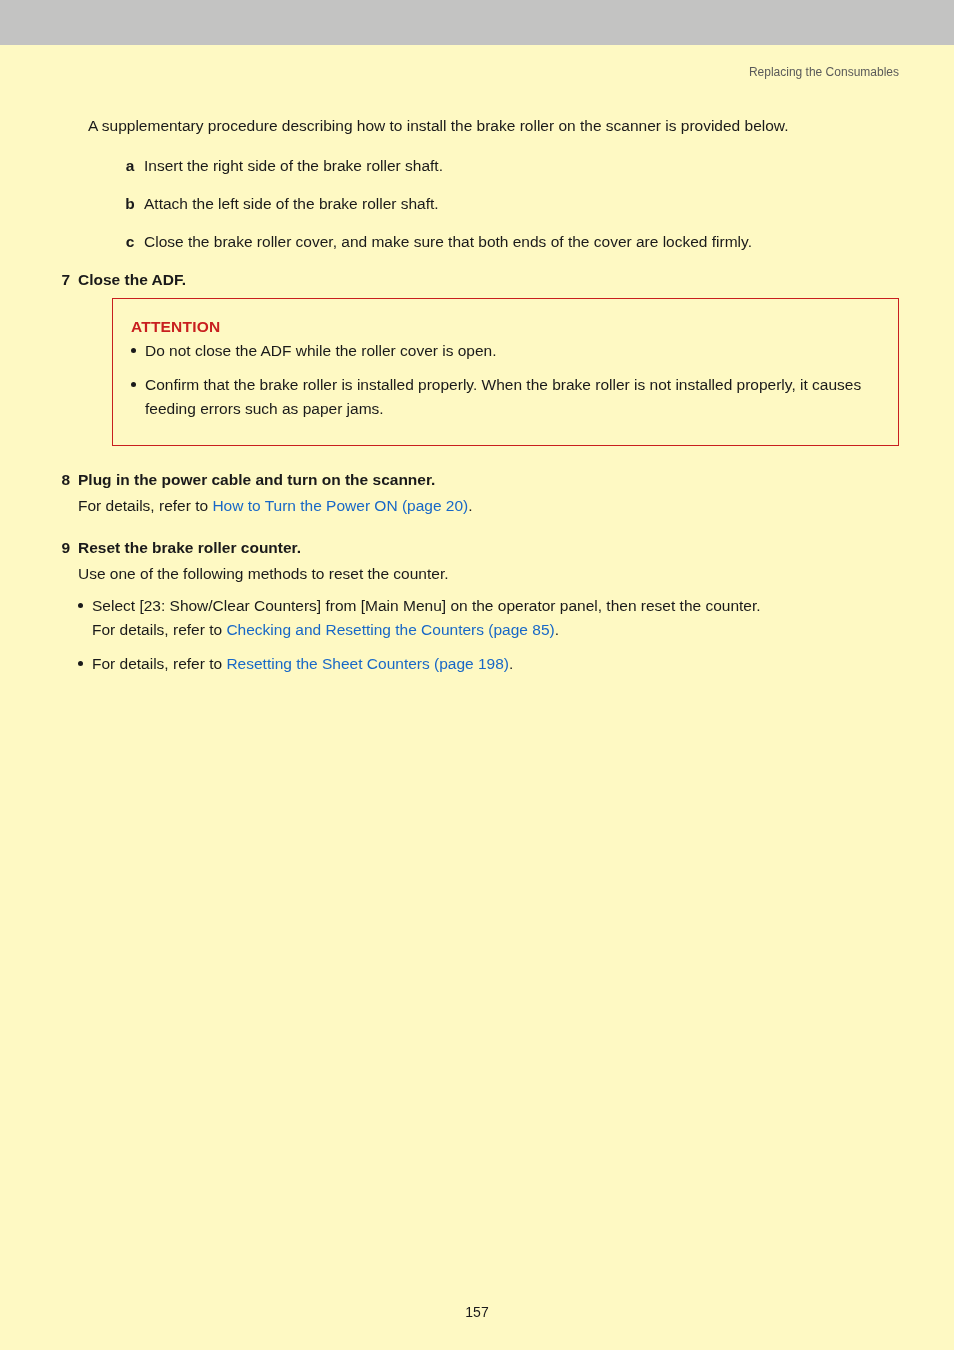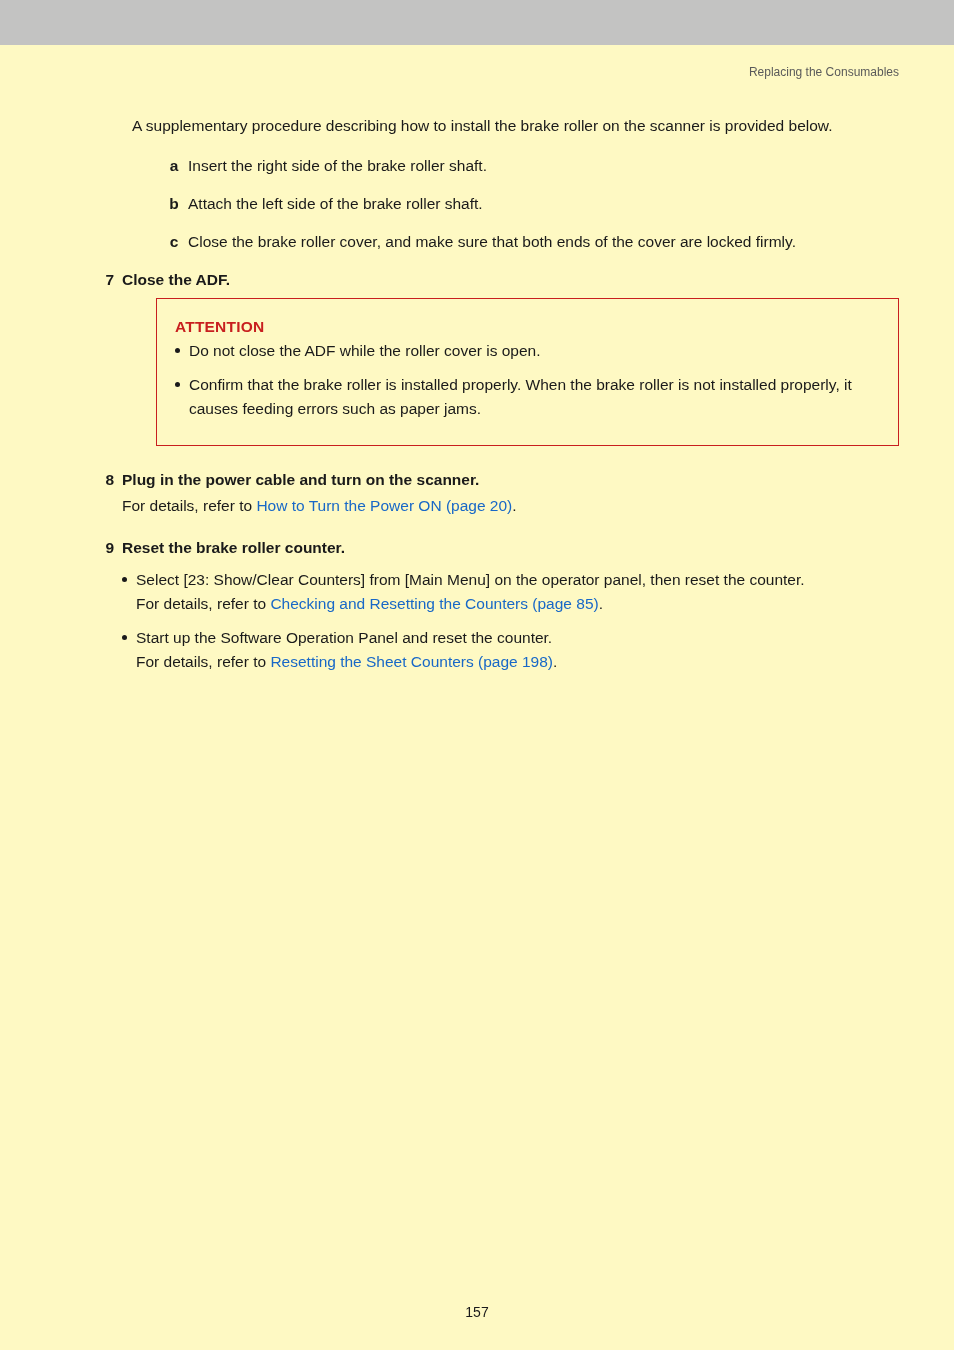--- a/index.html
+++ b/index.html
@@ -23,21 +23,21 @@
     bottom: 0;
     background: #fef9c3;
   }
   .running-head {
     text-align: right;
     font-size: 12px;
     color: #5a5a5a;
     padding: 20px 55px 35px 0;
   }
   .content {
-    padding: 0 55px 0 98px;
+    padding: 0 55px 0 54px;
     font-size: 15.5px;
     line-height: 1.55;
   }
   .intro {
     margin-left: 34px;
     margin-bottom: 16px;
   }
   .sublist {
     margin-left: 62px;
     margin-bottom: 10px;
@@ -199,37 +199,37 @@
           </div>
         </div>
       </div>
 
       <div class="spacer"></div>
 
       <div class="step">
         <div class="step-num">9</div>
         <div class="step-body">
           <div class="step-title">Reset the brake roller counter.</div>
+          <div class="step-text">Use one of the following methods to reset the counter.</div>
 
           <div style="height:8px"></div>
 
           <div class="bullet-row">
             <span class="bullet"><span class="bullet-dot"></span></span>
             <div>
               <div>Select [23: Show/Clear Counters] from [Main Menu] on the operator panel, then reset the counter.</div>
               <div>
                 <span>For details, refer to </span><a href="#" class="xref">Checking and Resetting the Counters (page 85)</a><span>.</span>
               </div>
             </div>
           </div>
 
           <div class="bullet-row">
             <span class="bullet"><span class="bullet-dot"></span></span>
             <div>
-              <div>Start up the Software Operation Panel and reset the counter.</div>
               <div>
                 <span>For details, refer to </span><a href="#" class="xref">Resetting the Sheet Counters (page 198)</a><span>.</span>
               </div>
             </div>
           </div>
 
         </div>
       </div>
 
     </div>

